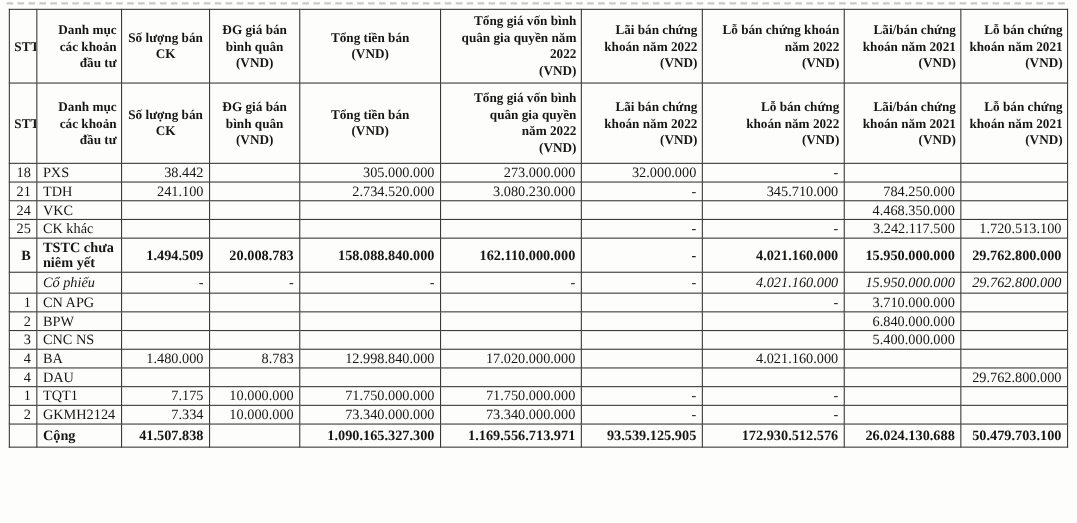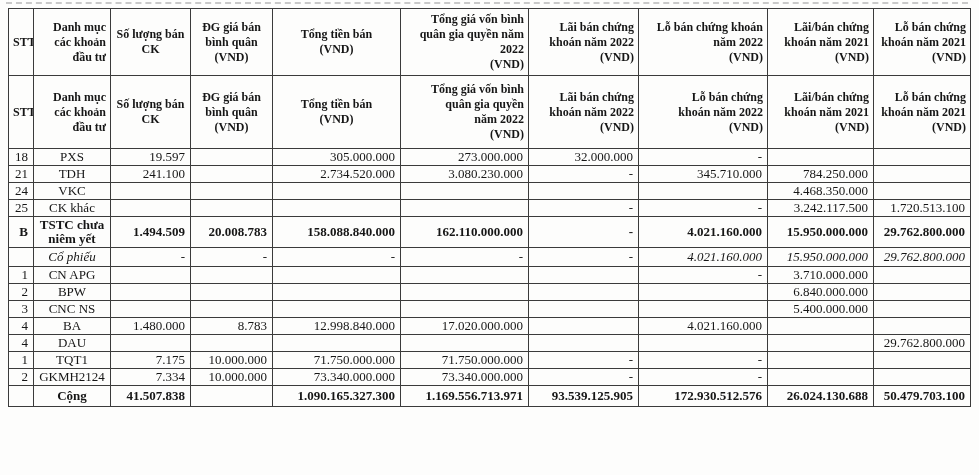--- a/index.html
+++ b/index.html
@@ -41,21 +41,21 @@
   .h-right  { text-align:right; }
   .ledger tbody tr { height:17px; }
   .ledger tbody tr.bold-italic { height:19px; }
   .ledger tbody tr.total { height:21px;padding-left:36px; }
   .ledger tbody td {
     font-size:13px;
     line-height:14px;
     padding:1px 5px;
   }
   .c-stt  { text-align:right; padding:1px 1px; }
-  .c-name { text-align:center; padding-left:4px; }
+  .c-name { text-align:left; padding-left:4px; }
   .c-num  { text-align:right; }
   .indent { padding-left:14px; }
   .dash-inset { padding-right:28px; }
   tr.bold td, tr.total td { font-weight:bold; }
   tr.bold-italic td { font-weight:normal; font-style:italic; }
 </style>
 </head>
 <body>
 
 <div class="page">
@@ -131,21 +131,21 @@
 (VND)</th>
         <th class="h-right">Lỗ bán chứng
 khoán năm 2021
 (VND)</th>
       </tr>
     </thead>
     <tbody>
         <tr>
           <td class="c-stt">18</td>
           <td class="c-name">PXS</td>
-          <td class="c-num">19.597</td>
+          <td class="c-num">38.442</td>
           <td class="c-num"></td>
           <td class="c-num">305.000.000</td>
           <td class="c-num">273.000.000</td>
           <td class="c-num">32.000.000</td>
           <td class="c-num dash-inset">-</td>
           <td class="c-num"></td>
           <td class="c-num"></td>
         </tr>
         <tr>
           <td class="c-stt">21</td>

